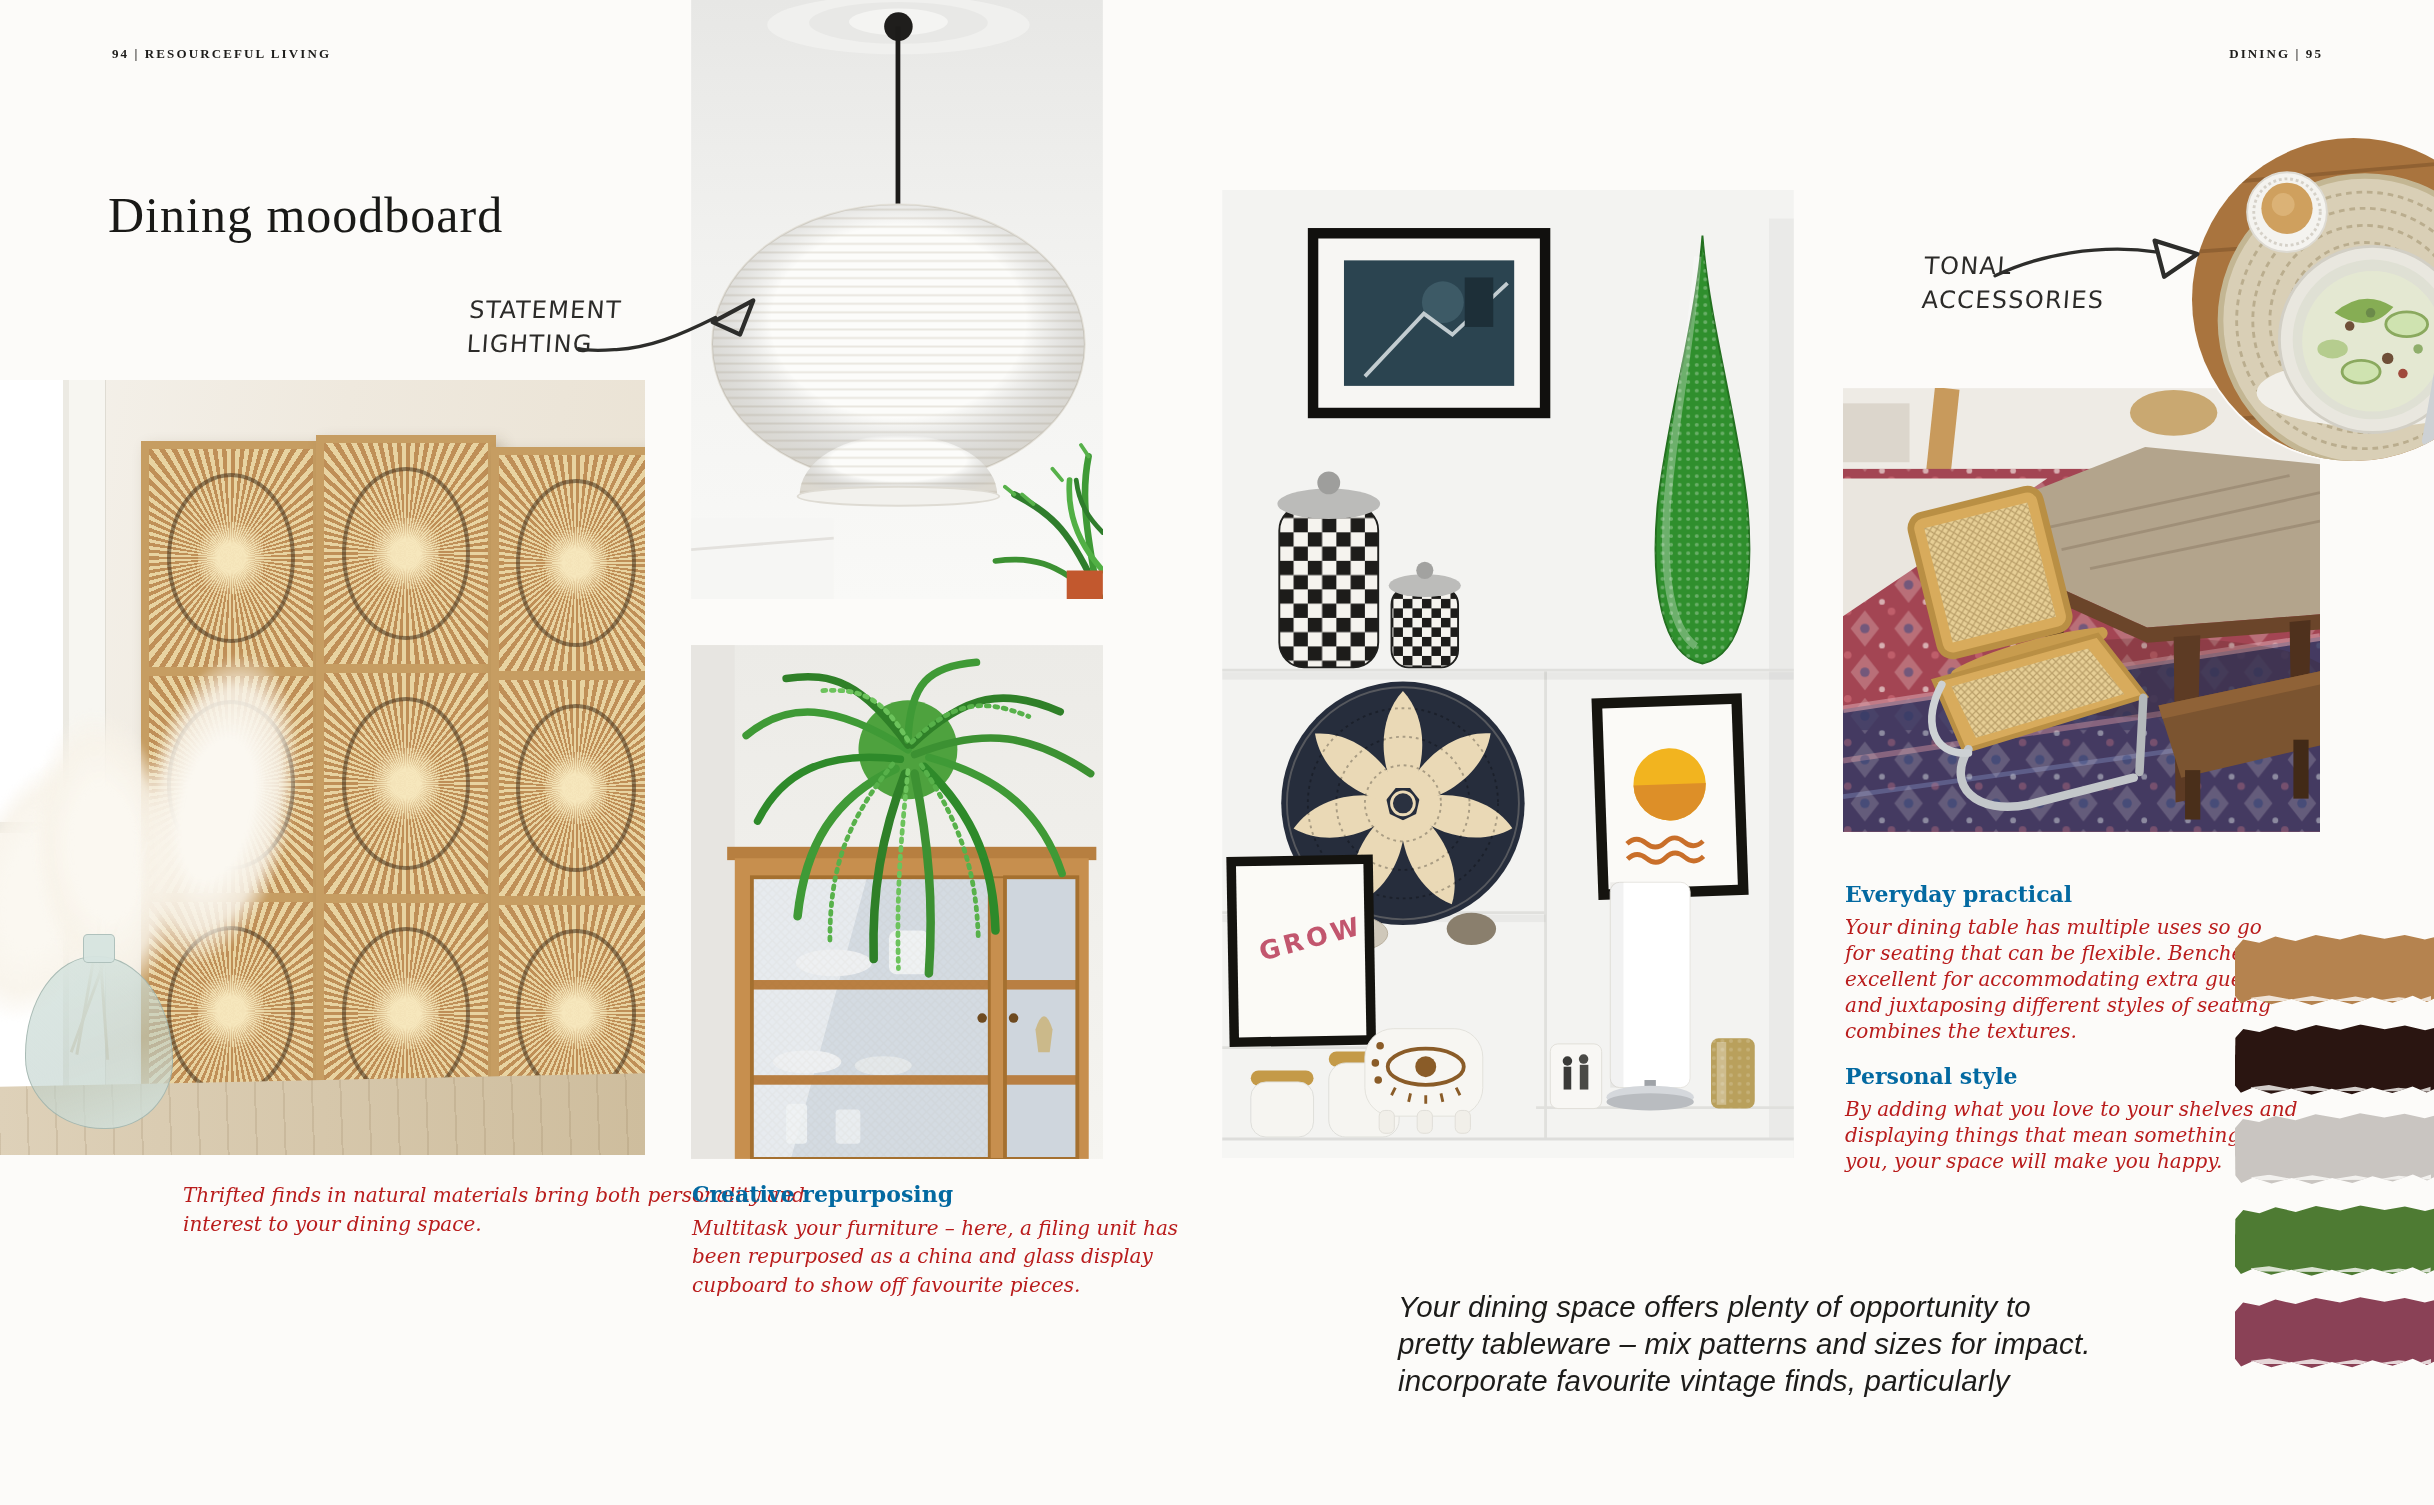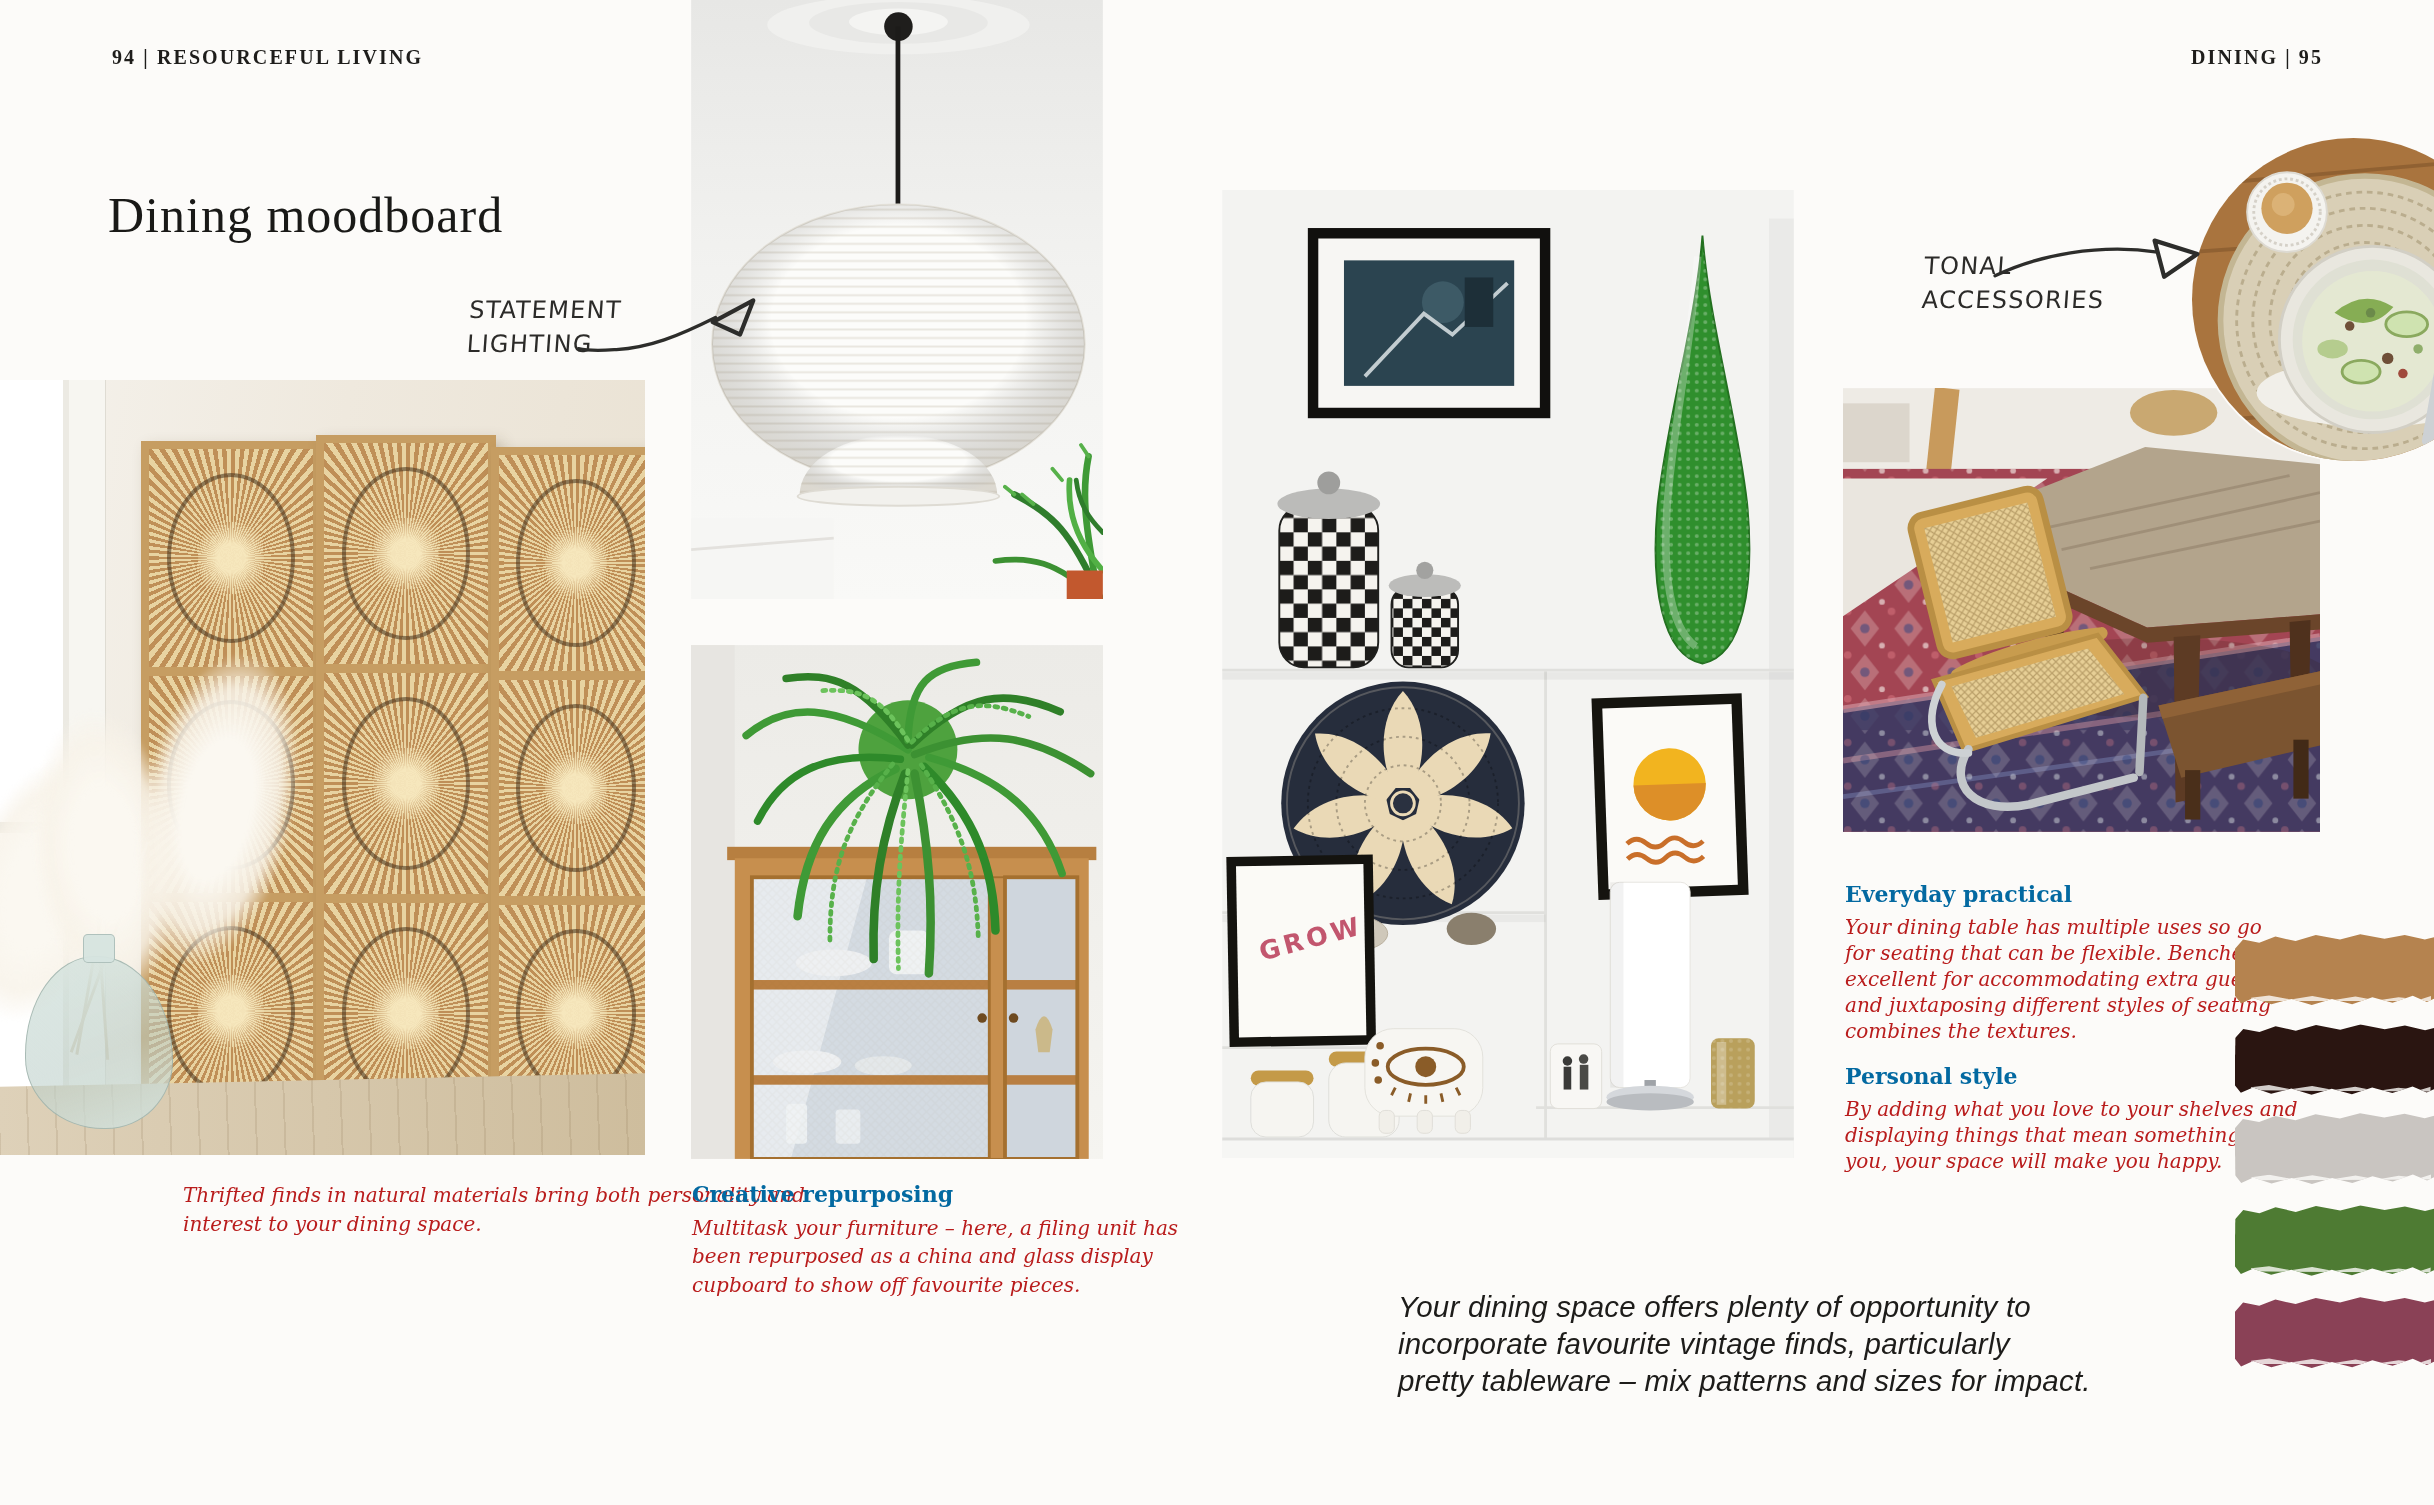--- a/index.html
+++ b/index.html
@@ -1,19 +1,19 @@
 <!DOCTYPE html>
 <html style="font-size:15px"><head>
 <meta charset="utf-8">
 <style>
   html,body{margin:0;padding:0}
   body{width:2435px;height:1506px;position:relative;overflow:hidden;background:#fcfbf9;font-family:"Liberation Sans",sans-serif;color:#1e1d1b}
 
   
-  .hdr{position:absolute;font-family:"Liberation Serif",serif;font-weight:bold;font-size:20px;letter-spacing:2.1px;color:#1e1d1b}
+  .hdr{position:absolute;font-family:"Liberation Serif",serif;font-weight:bold;font-size:13px;letter-spacing:2.1px;color:#1e1d1b}
   #hdr-left{left:112px;top:46px}
   #hdr-right{right:112px;top:46px}
 
   
   #title{position:absolute;left:108px;top:186px;font-family:"Liberation Serif",serif;font-size:50px;letter-spacing:1px;color:#191917}
 
   
   .anno{position:absolute;font-family:"DejaVu Sans",sans-serif;font-size:24px;line-height:34px;letter-spacing:1.3px;color:#2c2b29;transform:skewX(-4deg)}
   #anno-statement{left:468px;top:293px}
   #anno-tonal{left:1923px;top:249px}
@@ -508,22 +508,22 @@
 
 <div class="cap tight" id="cap-personal">
   <div class="cap-h">Personal style</div>
   <div class="cap-b">By adding what you love to your shelves and</div>
   <div class="cap-b">displaying things that mean something to</div>
   <div class="cap-b">you, your space will make you happy.</div>
 </div>
 
 <div id="quote">
   <div>Your dining space offers plenty of opportunity to</div>
+  <div>pretty tableware – mix patterns and sizes for impact.</div>
   <div>incorporate favourite vintage finds, particularly</div>
-  <div>pretty tableware – mix patterns and sizes for impact.</div>
 </div>
 
 <div class="swatch" id="sw1" style="background-color: rgb(181, 131, 79);"></div>
 <div class="swatch" id="sw2" style="background-color: rgb(42, 21, 17);"></div>
 <div class="swatch" id="sw3" style="background-color: rgb(201, 197, 193);"></div>
 <div class="swatch" id="sw4" style="background-color: rgb(78, 123, 51);"></div>
 <div class="swatch" id="sw5" style="background-color: rgb(138, 65, 86);"></div>
 
 
 </body></html>

